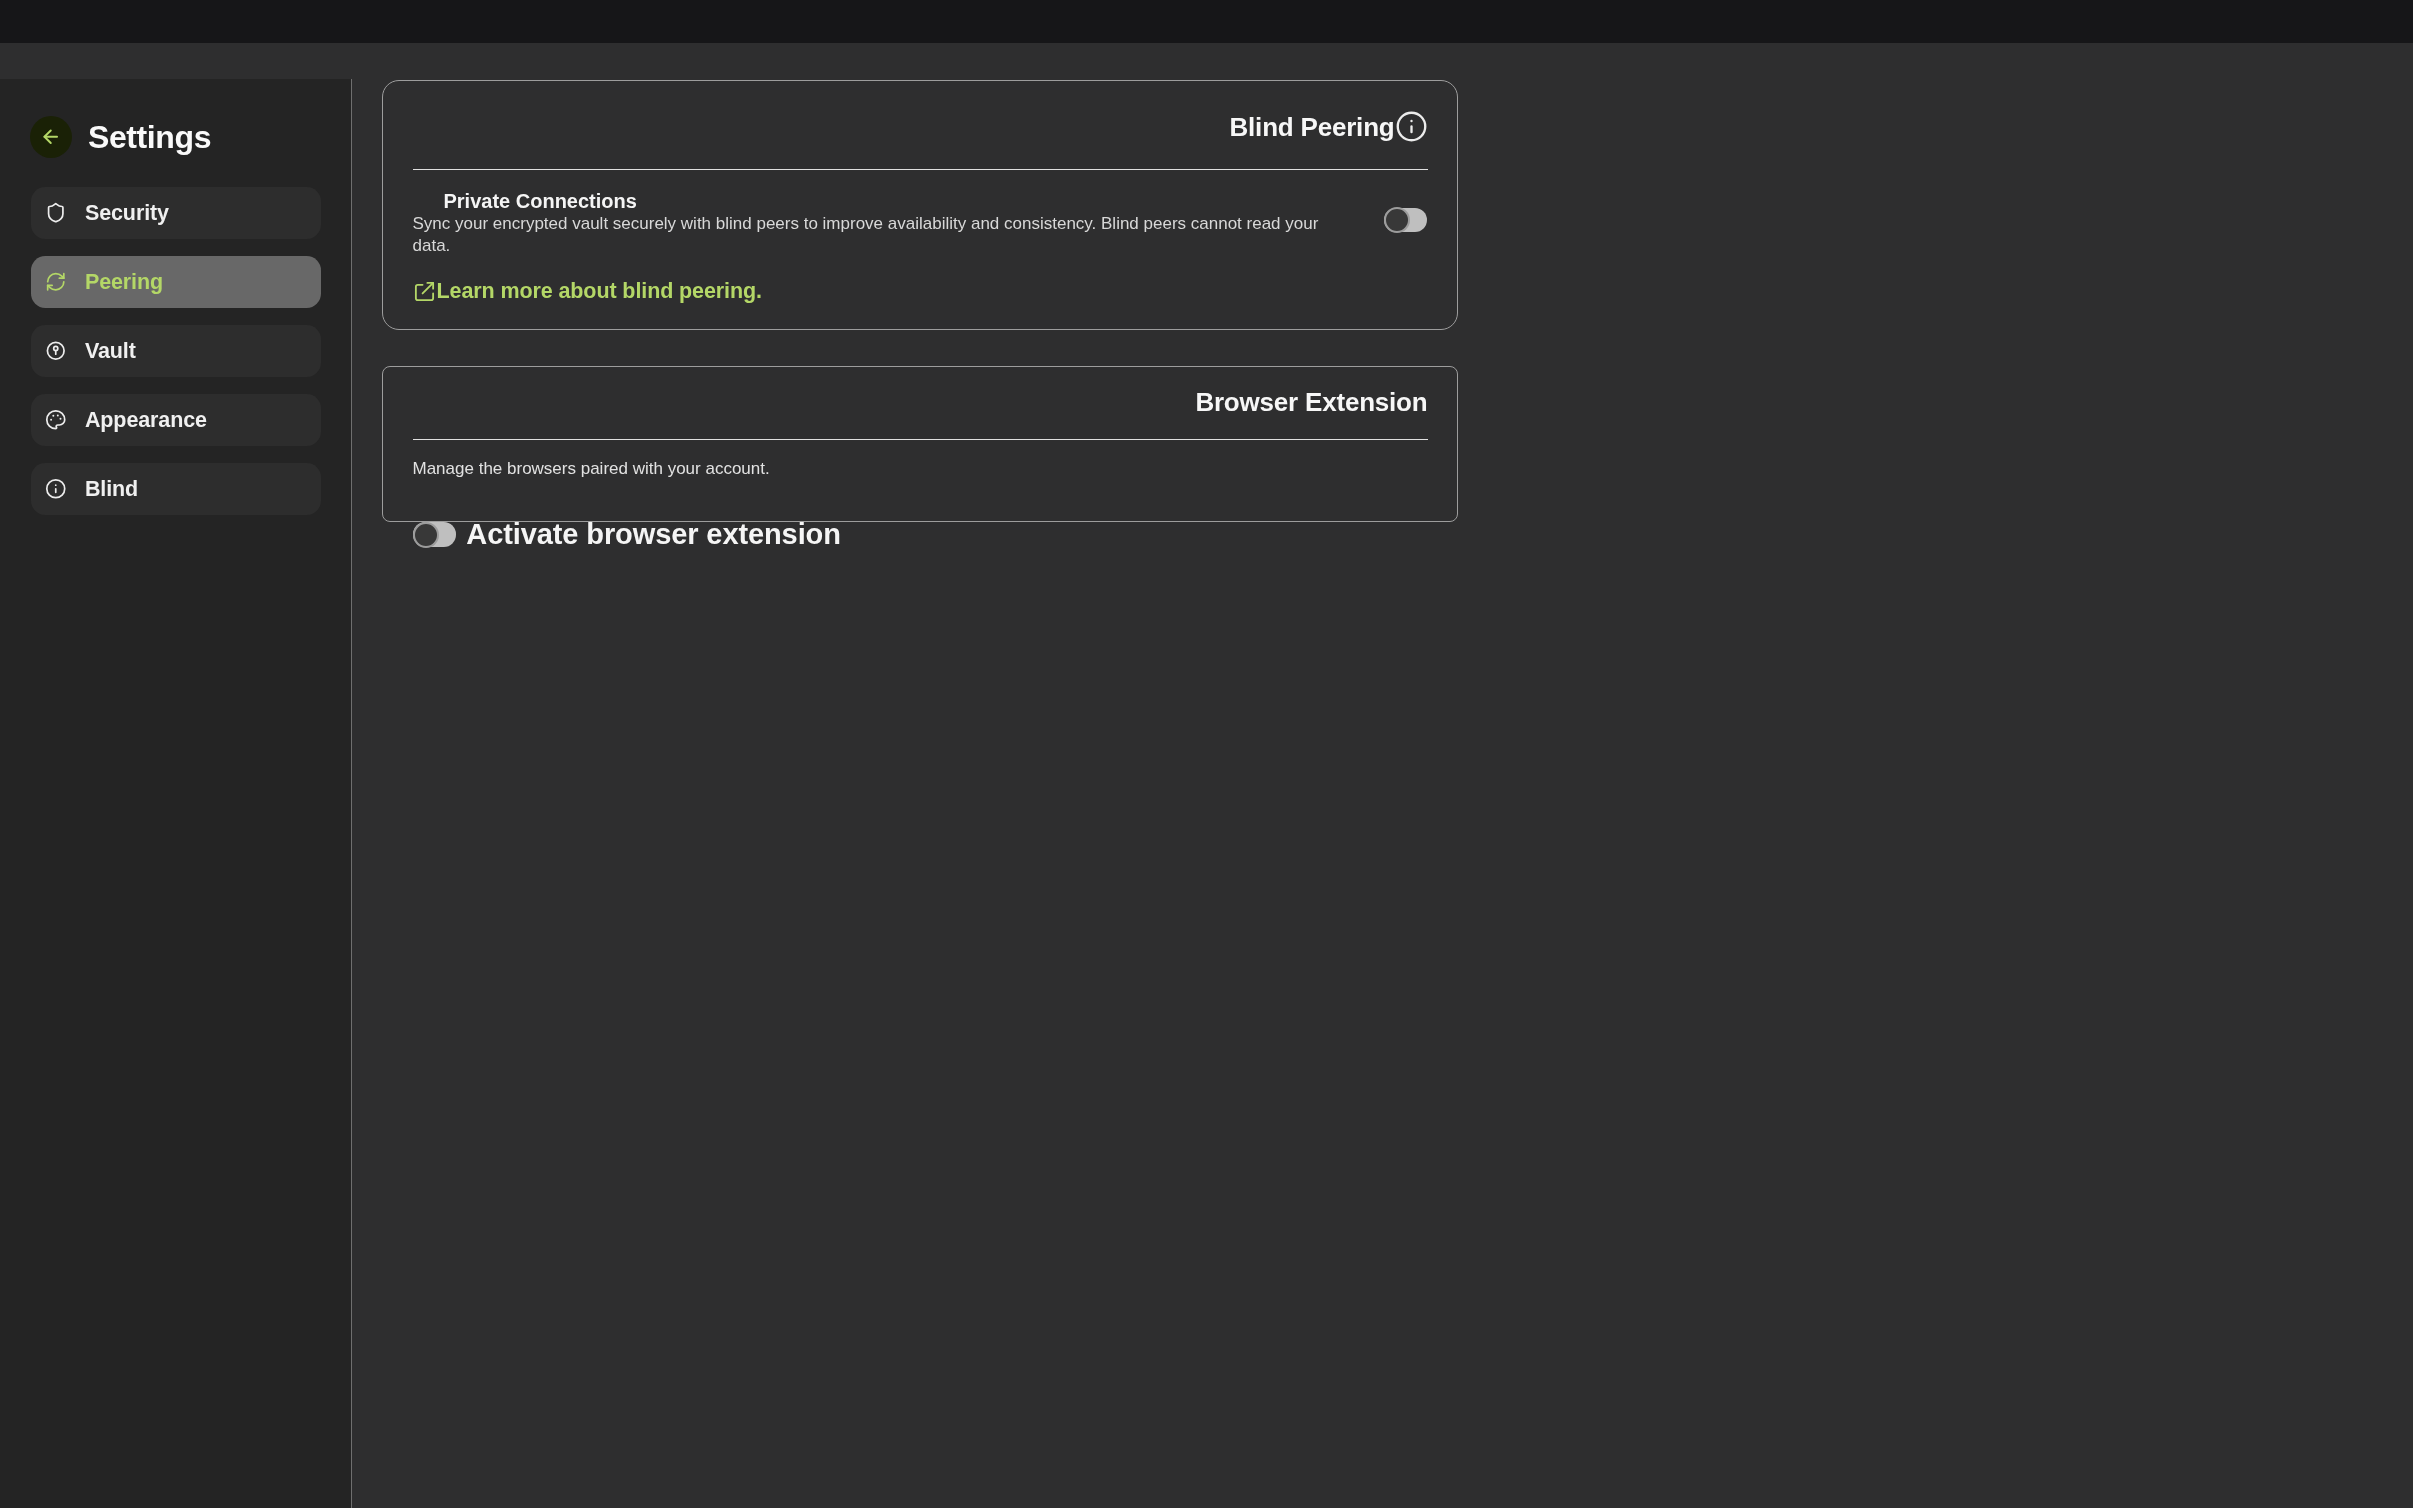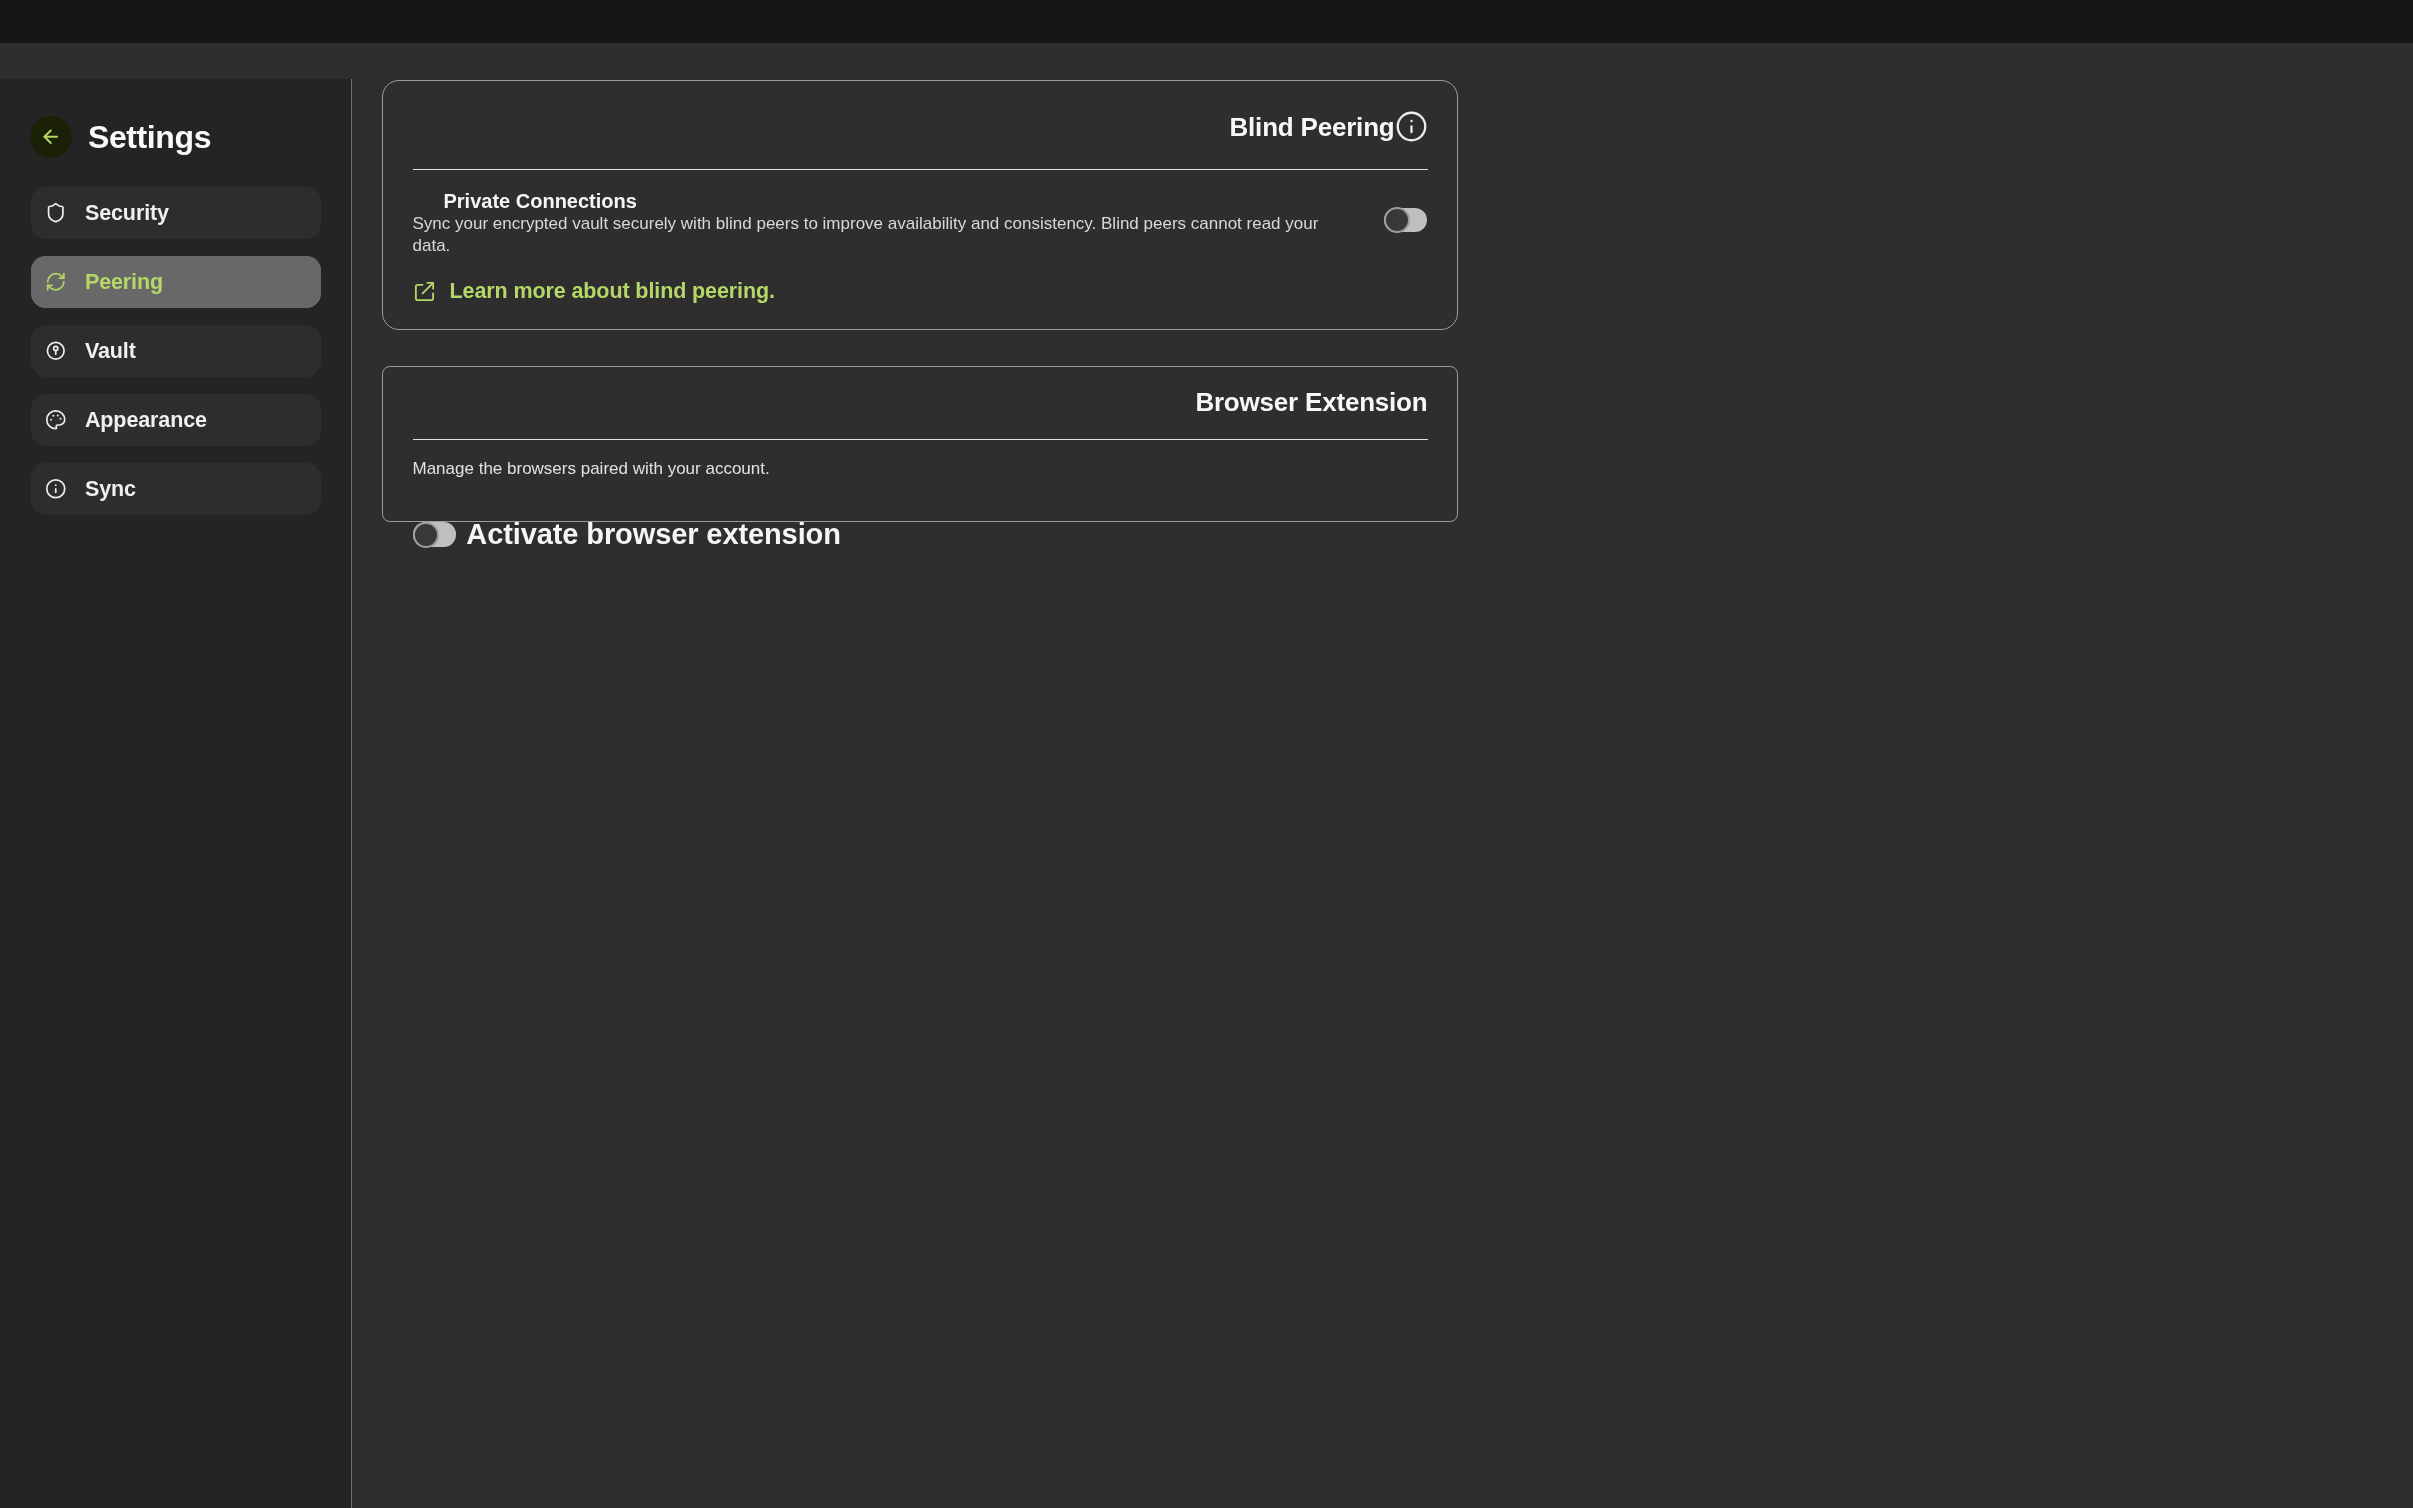--- a/index.html
+++ b/index.html
@@ -103,21 +103,21 @@
     position:absolute;left:0;top:-0.7px;
     width:26px;height:26px;border-radius:50%;
     background:#383838;
     border:2.2px solid rgba(255,255,255,.5);
     box-sizing:border-box;
   }
   .toggle-abs{position:absolute;right:30px;top:127px;}
   
   .link-row{
     margin-top:23px;
-    display:flex;align-items:center;gap:14px;
+    display:flex;align-items:center;gap:1px;
     color:#b4d767;cursor:pointer;width:fit-content;
   }
   .link-row svg{width:23px;height:23px;flex:0 0 auto;}
   .link-label{font-size:21.5px;font-weight:700;letter-spacing:-0.1px;}
   
   .activate-row{
     margin-top:38px;
     display:flex;align-items:center;gap:10.8px;
   }
   .activate-label{font-size:29px;font-weight:700;color:#f5f5f5;letter-spacing:-0.1px;}
@@ -187,21 +187,21 @@
     </div>
 
     <div class="nav-item">
       <span class="nav-icon">
         <svg viewBox="0 0 24 24" fill="none" stroke="currentColor" stroke-width="1.9" stroke-linecap="round" stroke-linejoin="round">
           <circle cx="12" cy="12" r="10"></circle>
           <path d="M12 16v-4"></path>
             <path d="M12 8h.01"></path>
         </svg>
       </span>
-      <span class="nav-label">Sync</span>
+      <span class="nav-label">Blind</span>
     </div>
   </div>
 </div>
 
 <div class="card card-blind-peering">
   <div class="card-header">
     <div class="card-title">Blind Peering</div>
     <div class="header-info">
       <svg viewBox="0 0 24 24" fill="none" stroke="currentColor" stroke-width="1.7" stroke-linecap="round" stroke-linejoin="round">
         <circle cx="12" cy="12" r="10"></circle>

